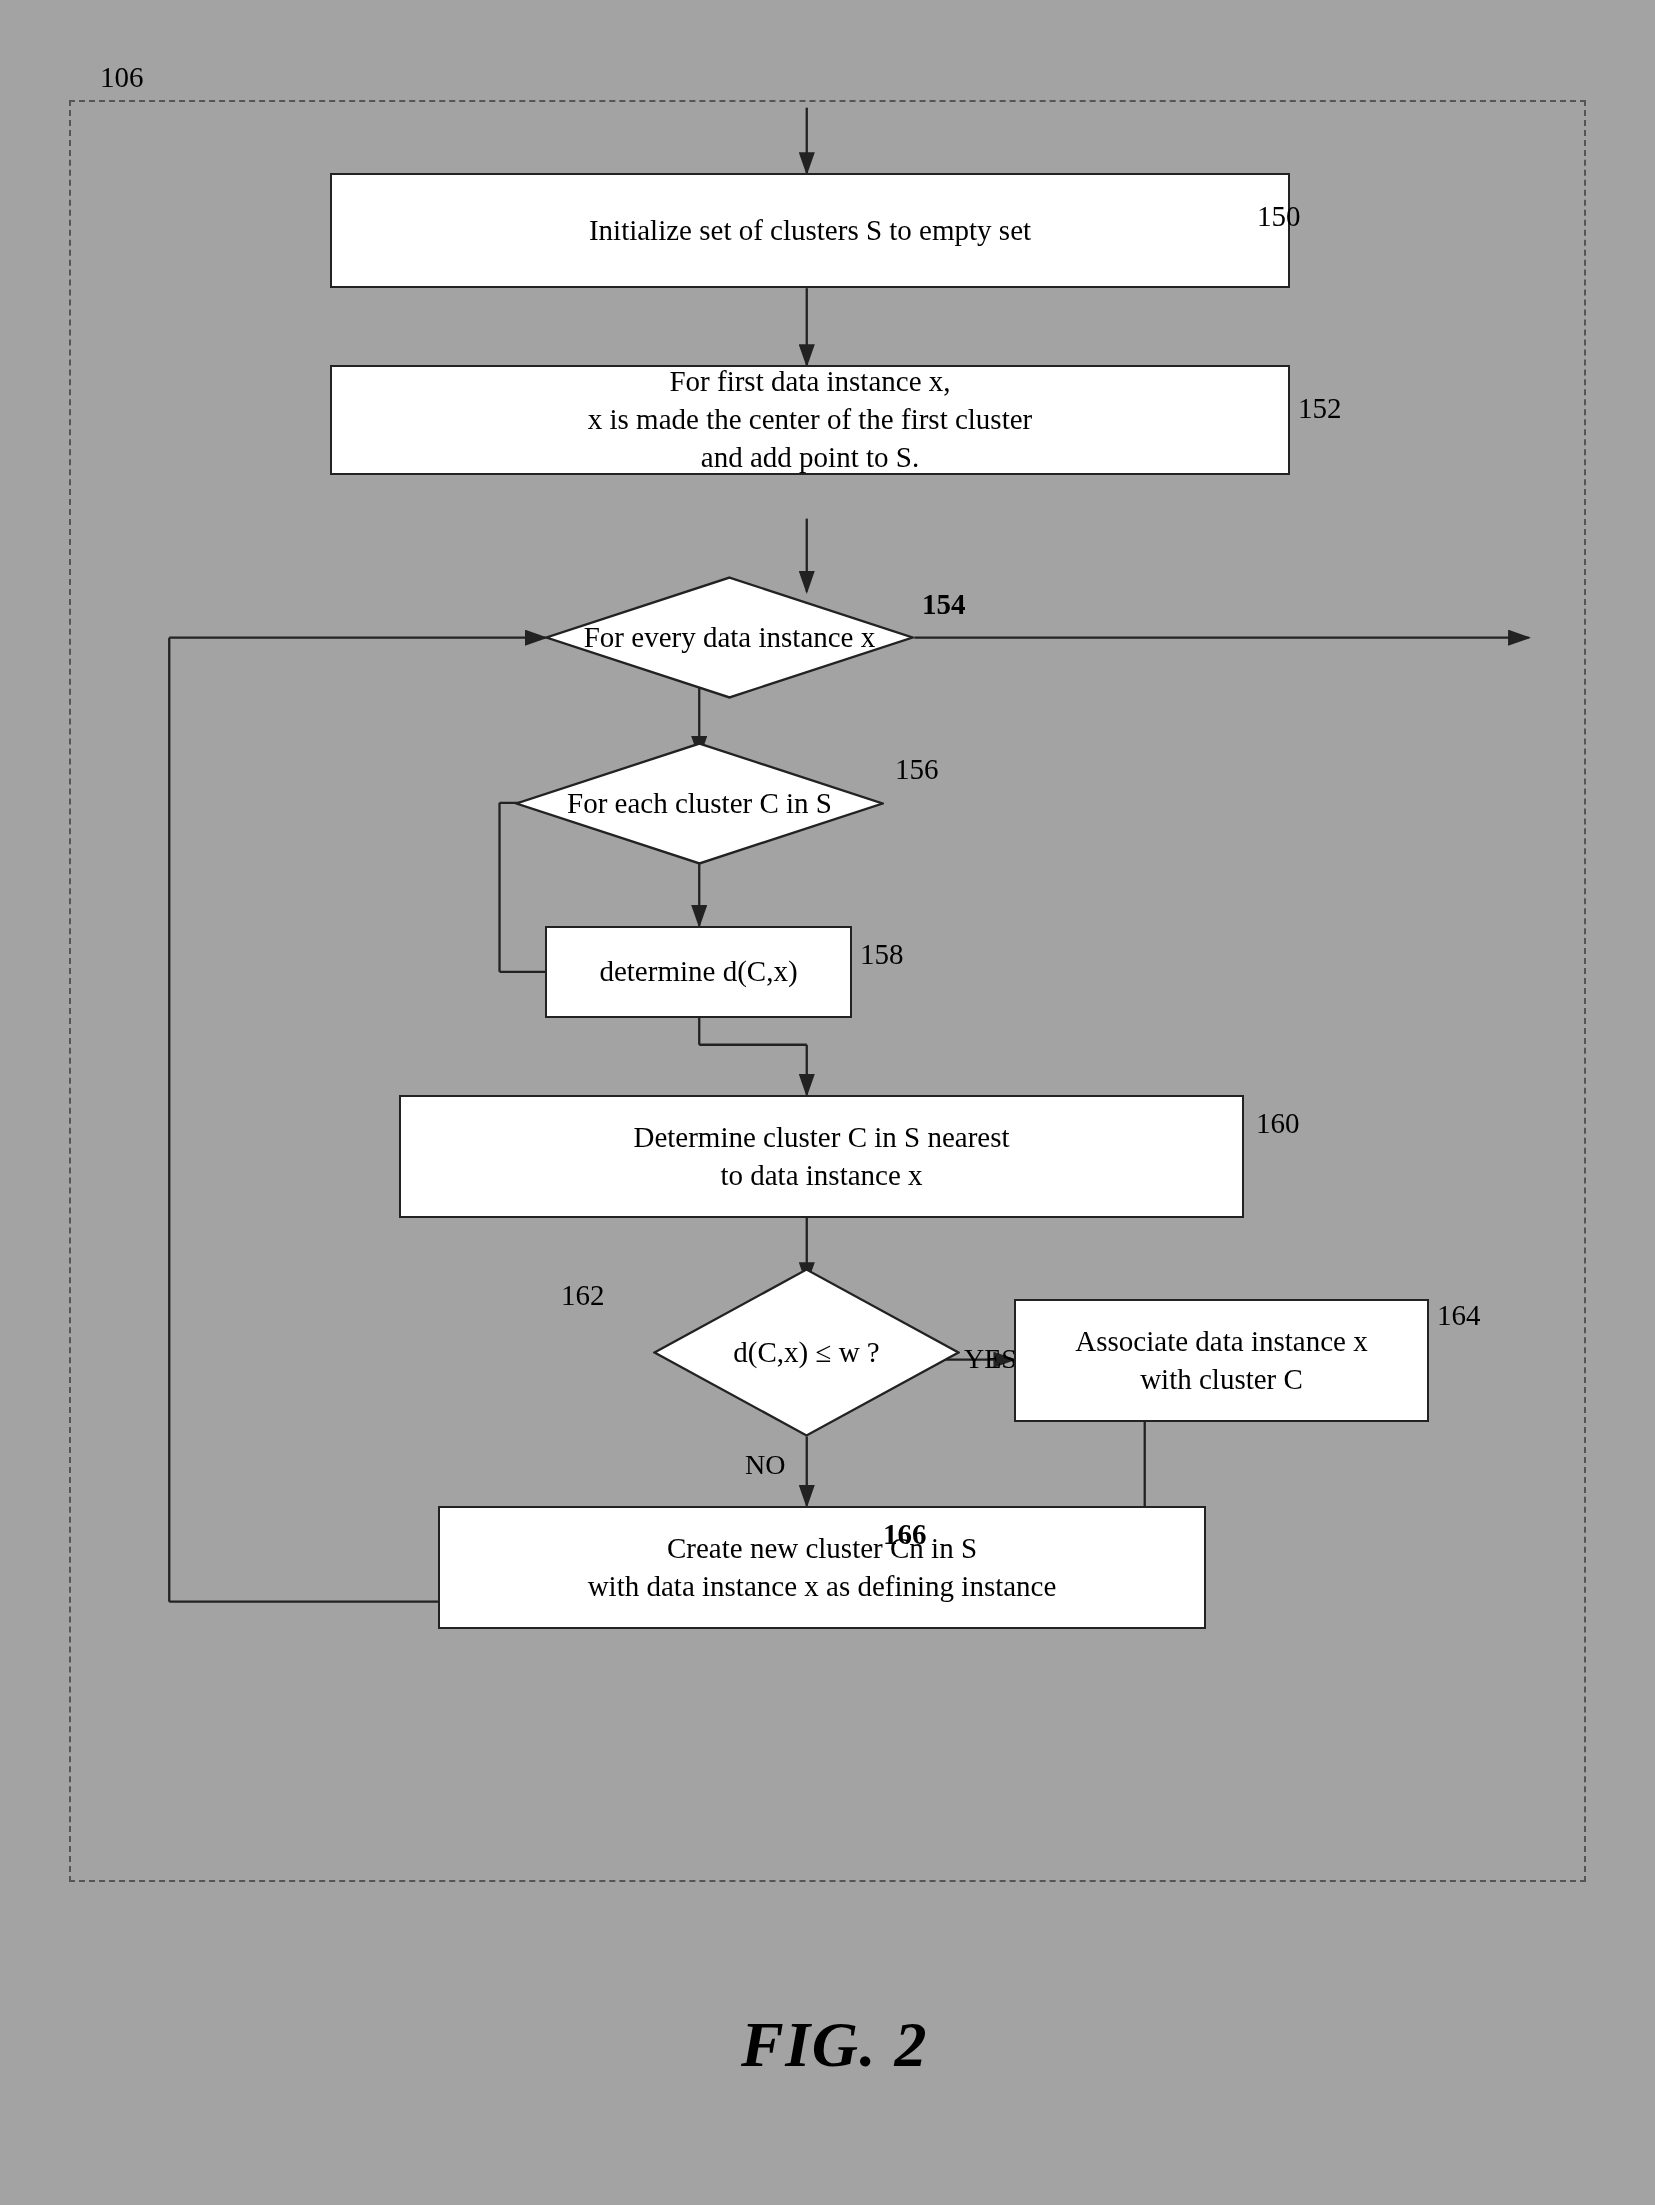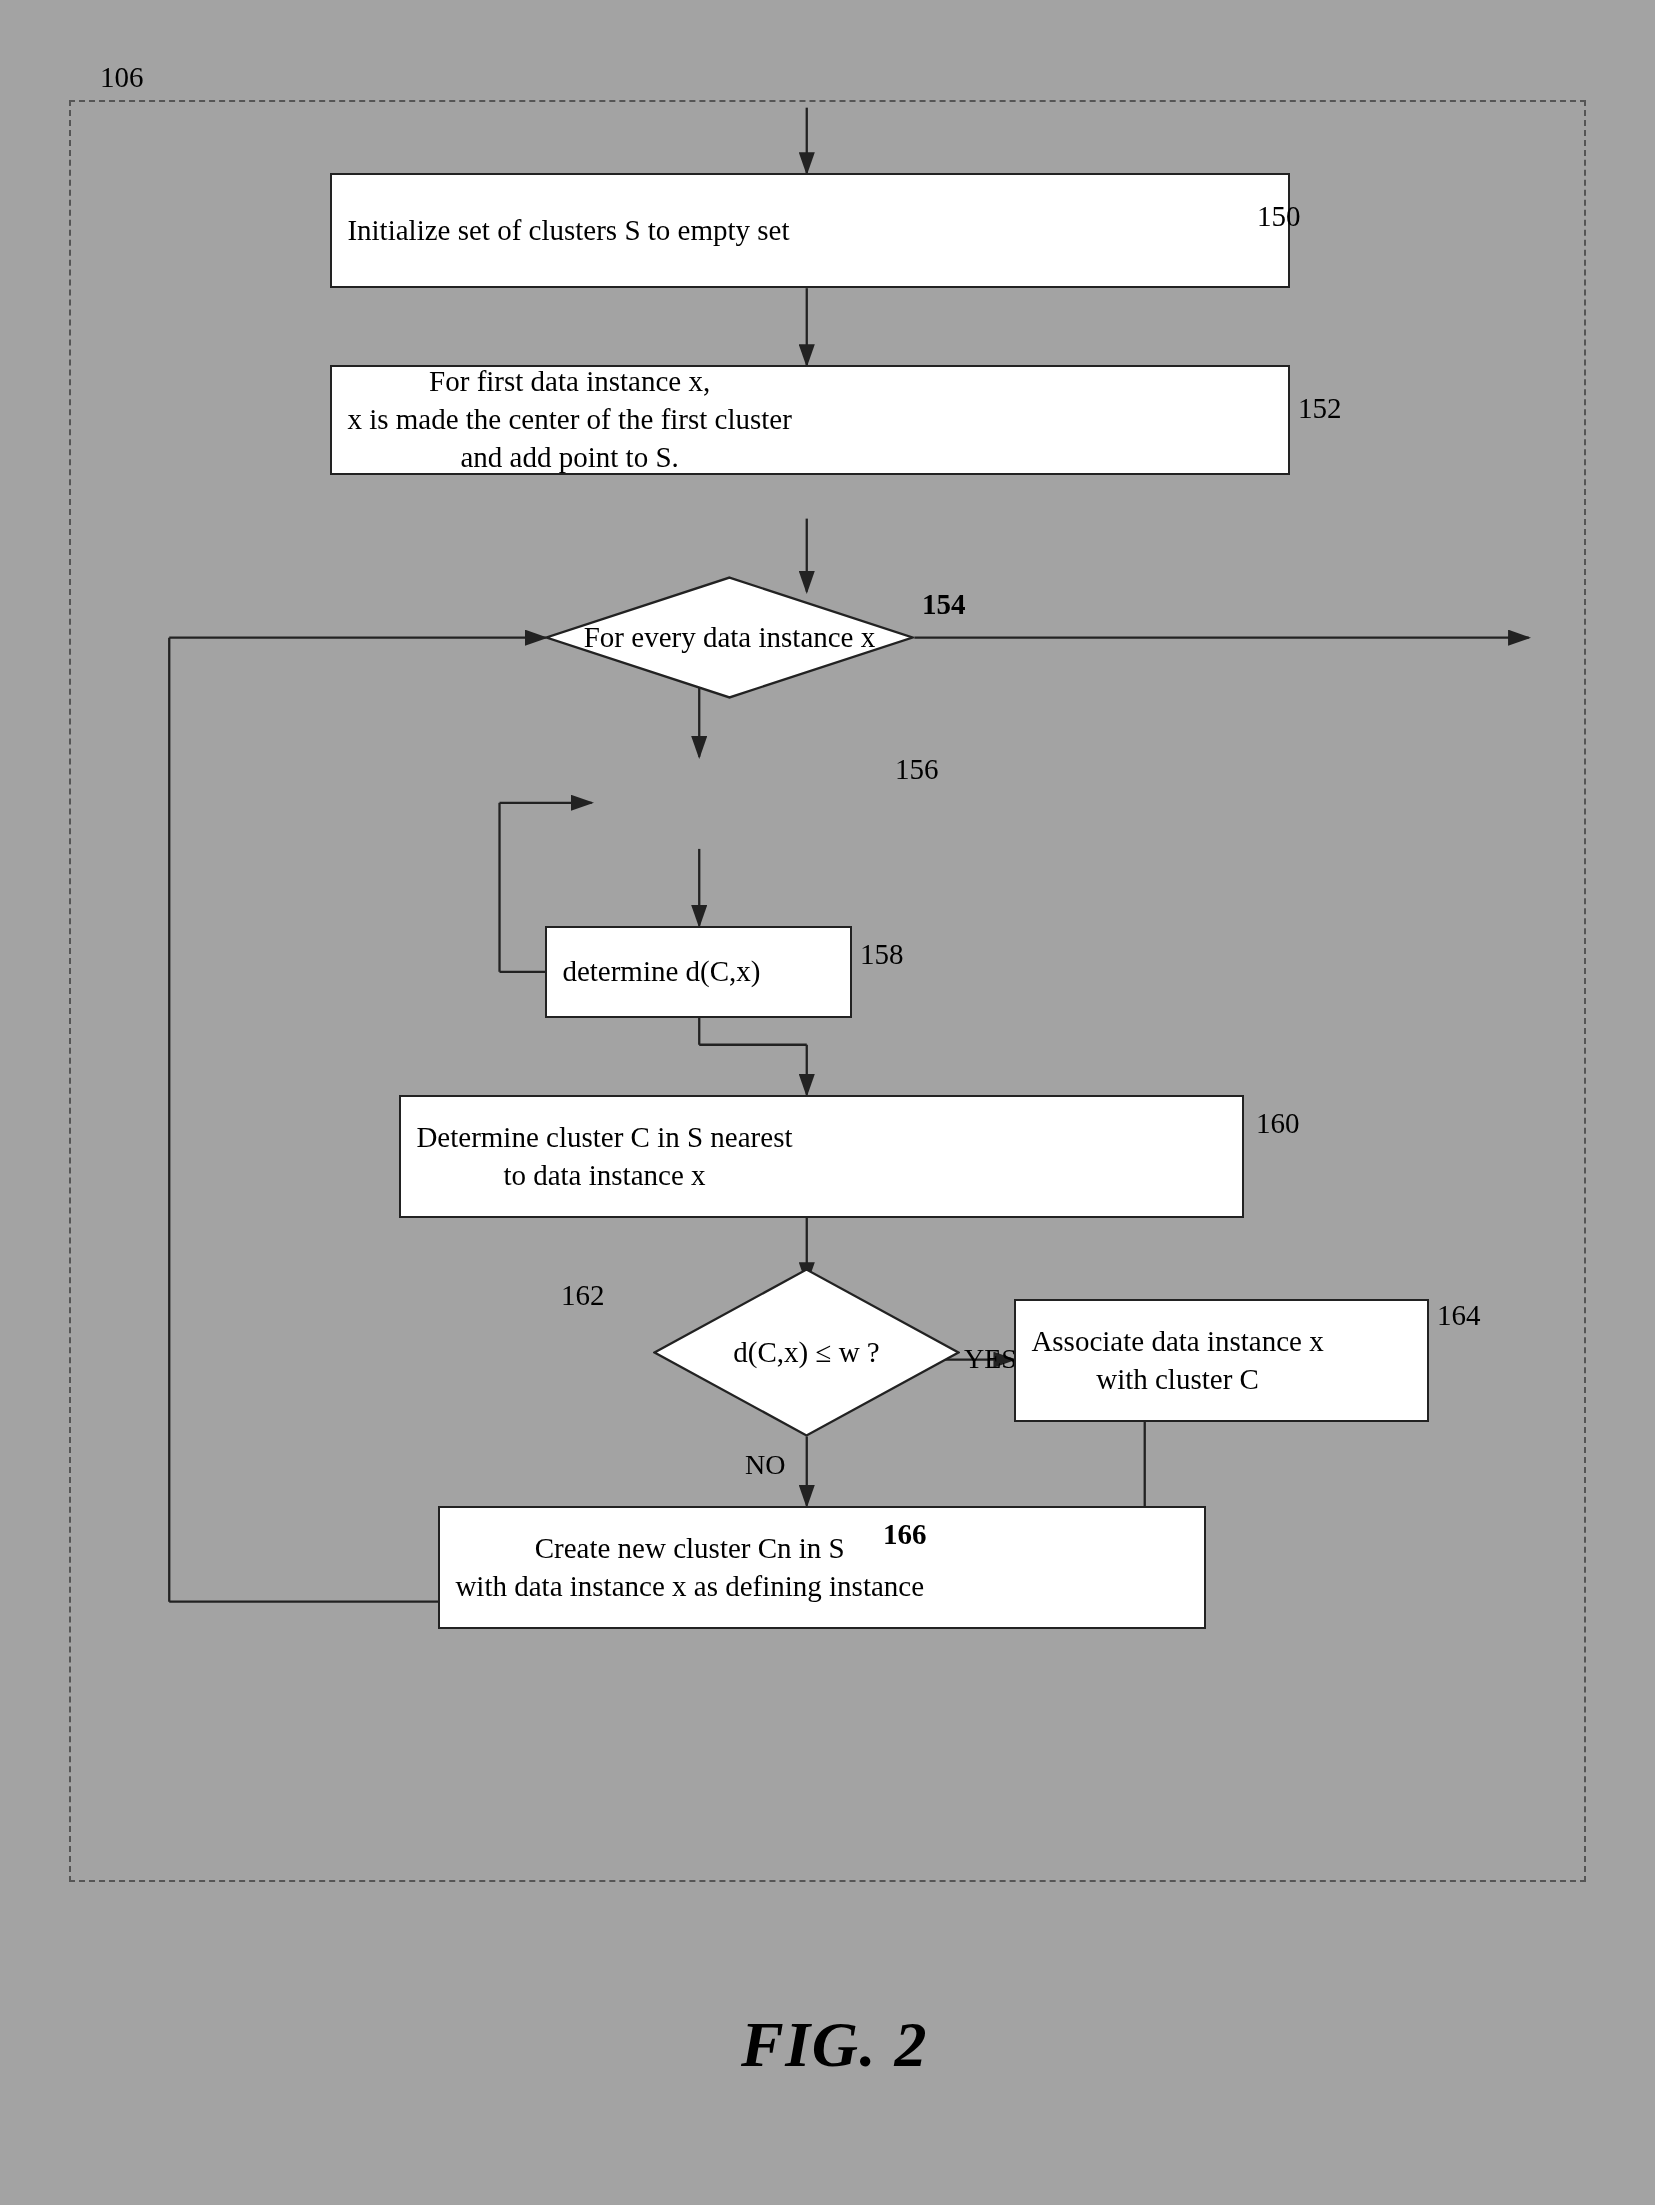--- a/index.html
+++ b/index.html
@@ -61,21 +61,21 @@
       bottom: 323px;
     }
 
     
     .fc-box {
       position: absolute;
       border: 2.3px solid #222;
       background: #fff;
       display: flex;
       align-items: center;
-      justify-content: flex-start;
+      justify-content: center;
       text-align: center;
       font-size: 29px;
       line-height: 1.3;
       padding: 7.7px 15.4px;
     }
 
     
     .fc-diamond-wrap {
       position: absolute;
     }
@@ -191,20 +191,26 @@
     <div class="ref-num" style="left: 1229px; top: 292px;">152</div>
 
     <div class="fc-diamond-wrap" style="left: 476px; top: 476px; width: 369px; height: 123px;">
       <svg class="fc-diamond" viewBox="0 0 480 160" xmlns="http://www.w3.org/2000/svg">
         <polygon points="240,2 478,80 240,158 2,80" fill="white" stroke="#222" stroke-width="3"></polygon>
       </svg>
       <div class="fc-diamond-text">For every data instance x</div>
     </div>
     <div class="ref-num" style="left: 853px; top: 488px; font-weight: bold;">154</div>
 
+    <div class="fc-diamond-wrap" style="left: 446px; top: 642px; width: 369px; height: 123px;">
+      <svg class="fc-diamond" viewBox="0 0 480 160" xmlns="http://www.w3.org/2000/svg">
+        <polygon points="240,2 478,80 240,158 2,80" fill="white" stroke="#222" stroke-width="3"></polygon>
+      </svg>
+      <div class="fc-diamond-text">For each cluster C in S</div>
+    </div>
     <div class="ref-num" style="left: 826px; top: 653px;">156</div>
 
     <div class="fc-box" style="left: 476px; top: 826px; width: 307px; height: 92px;">
       <span>determine d(C,x)</span>
     </div>
     <div class="ref-num" style="left: 791px; top: 838px;">158</div>
 
     <div class="fc-box" style="left: 330px; top: 995px; width: 845px; height: 123px;">
       <span style="white-space: pre-line;">Determine cluster C in S nearest
 to data instance x</span>

